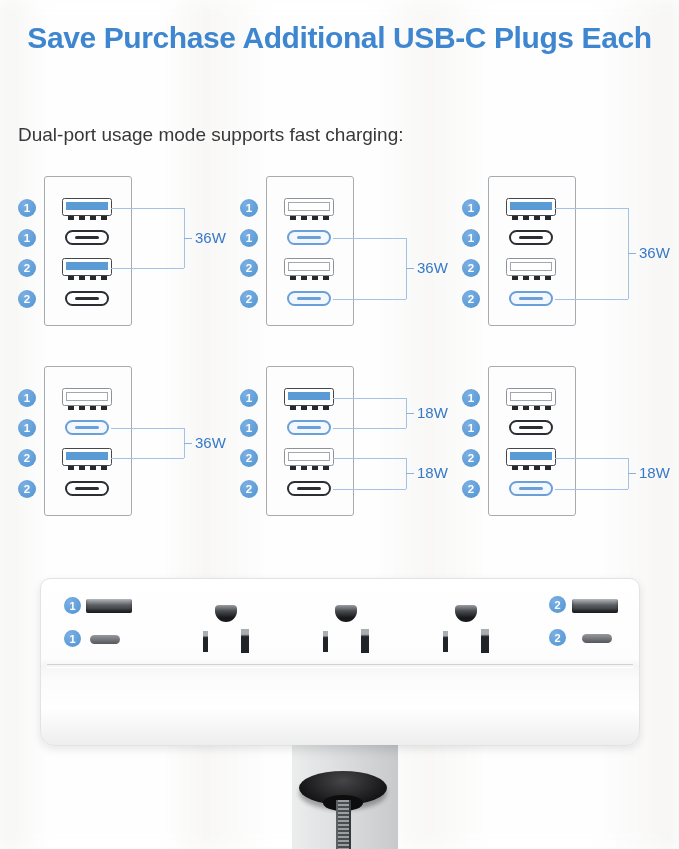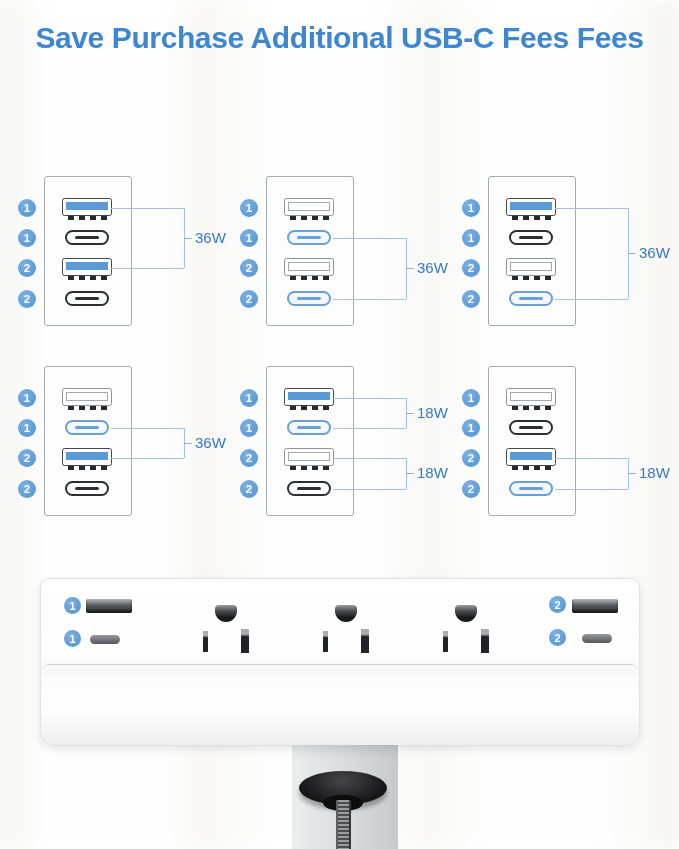--- a/index.html
+++ b/index.html
@@ -81,21 +81,22 @@
   .screw{position:absolute;left:336px;top:800px;width:15px;height:49px;
          background:repeating-linear-gradient(178deg,#9b9ea1 0 2px,#4a4d50 2px 4px);
          border-left:2px solid #5c5f62;border-right:2px solid #35383b;box-sizing:border-box;}
 </style>
 </head>
 <body>
 
 <div class="stage">
   <div class="bands"></div>
 
-  <div class="title">Save Purchase Additional USB-C Fees Fees</div>
+  <div class="title">Save Purchase Additional USB-C Plugs Each</div>
+  <div class="section-label">Dual-port usage mode supports fast charging:</div>
 
   <div class="cell c0 row-a">
     <span class="badge b1">1</span>
     <span class="badge b2">1</span>
     <span class="badge b3">2</span>
     <span class="badge b4">2</span>
     <div class="plate"></div>
     <div class="usba on pa1">
         <i class="bar"></i>
         <b class="tab t1"></b>

